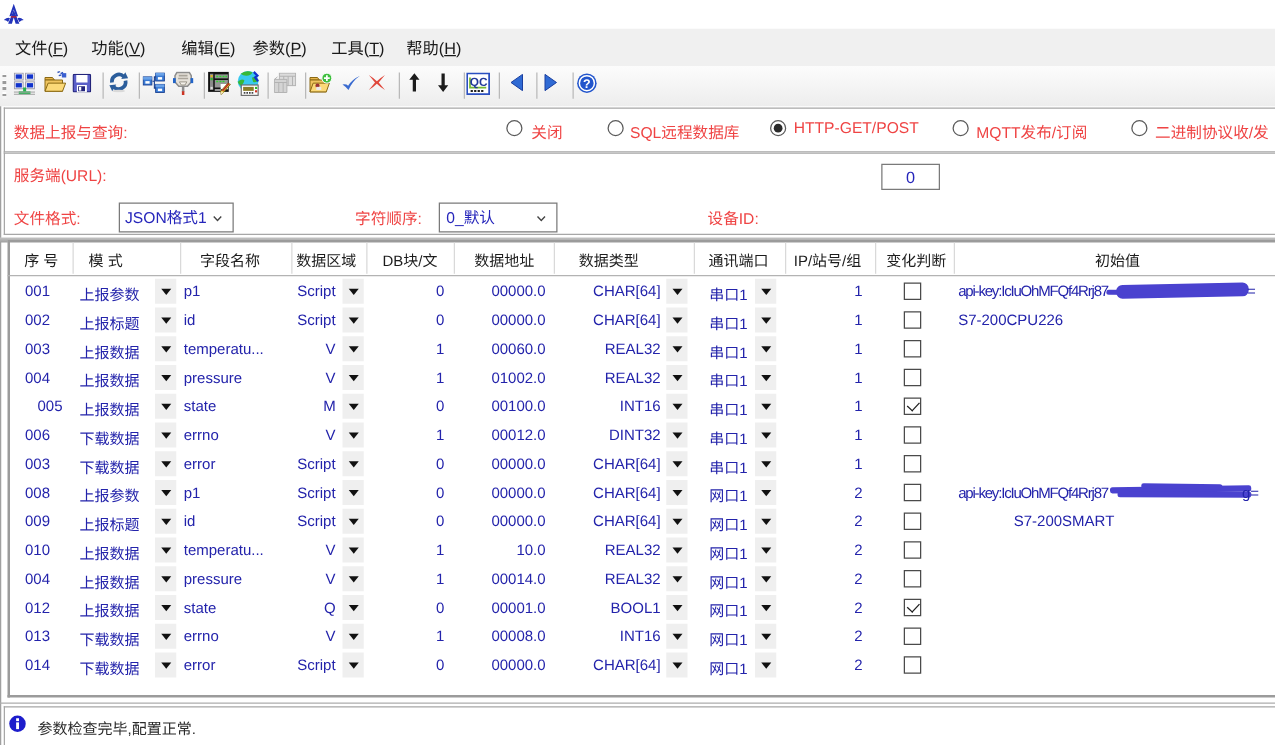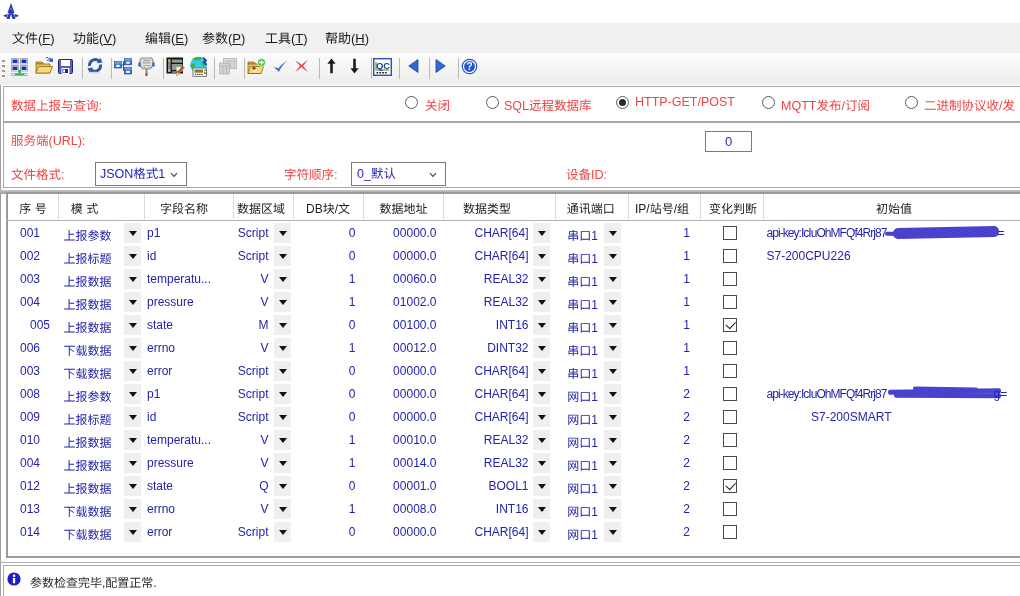--- a/index.html
+++ b/index.html
@@ -420,21 +420,21 @@
       <span class="c" style="left:805px">S7-200SMART</span>
     </div>
 <div class="row" style="top:237px">
       <span class="c ctr" style="left:24px">010</span>
       <span class="c" style="left:57.5px">上报数据</span>
       <span class="dbtn" style="left:118px"></span>
       <span class="c" style="left:141px">temperatu...</span>
       <span class="c rt" style="left:262.5px">V</span>
       <span class="dbtn" style="left:268px"></span>
       <span class="c rt" style="left:349.5px">1</span>
-      <span class="c rt" style="left:430.5px">00010.0</span>
+      <span class="c rt" style="left:430.5px">10.0</span>
       <span class="c rt" style="left:522.5px">REAL32</span>
       <span class="dbtn" style="left:527px"></span>
       <span class="c rt" style="left:592px">网口1</span>
       <span class="dbtn" style="left:598px"></span>
       <span class="c rt" style="left:684px">2</span>
       <span class="cb"></span>
     </div>
 <div class="row" style="top:260px">
       <span class="c ctr" style="left:24px">004</span>
       <span class="c" style="left:57.5px">上报数据</span>

